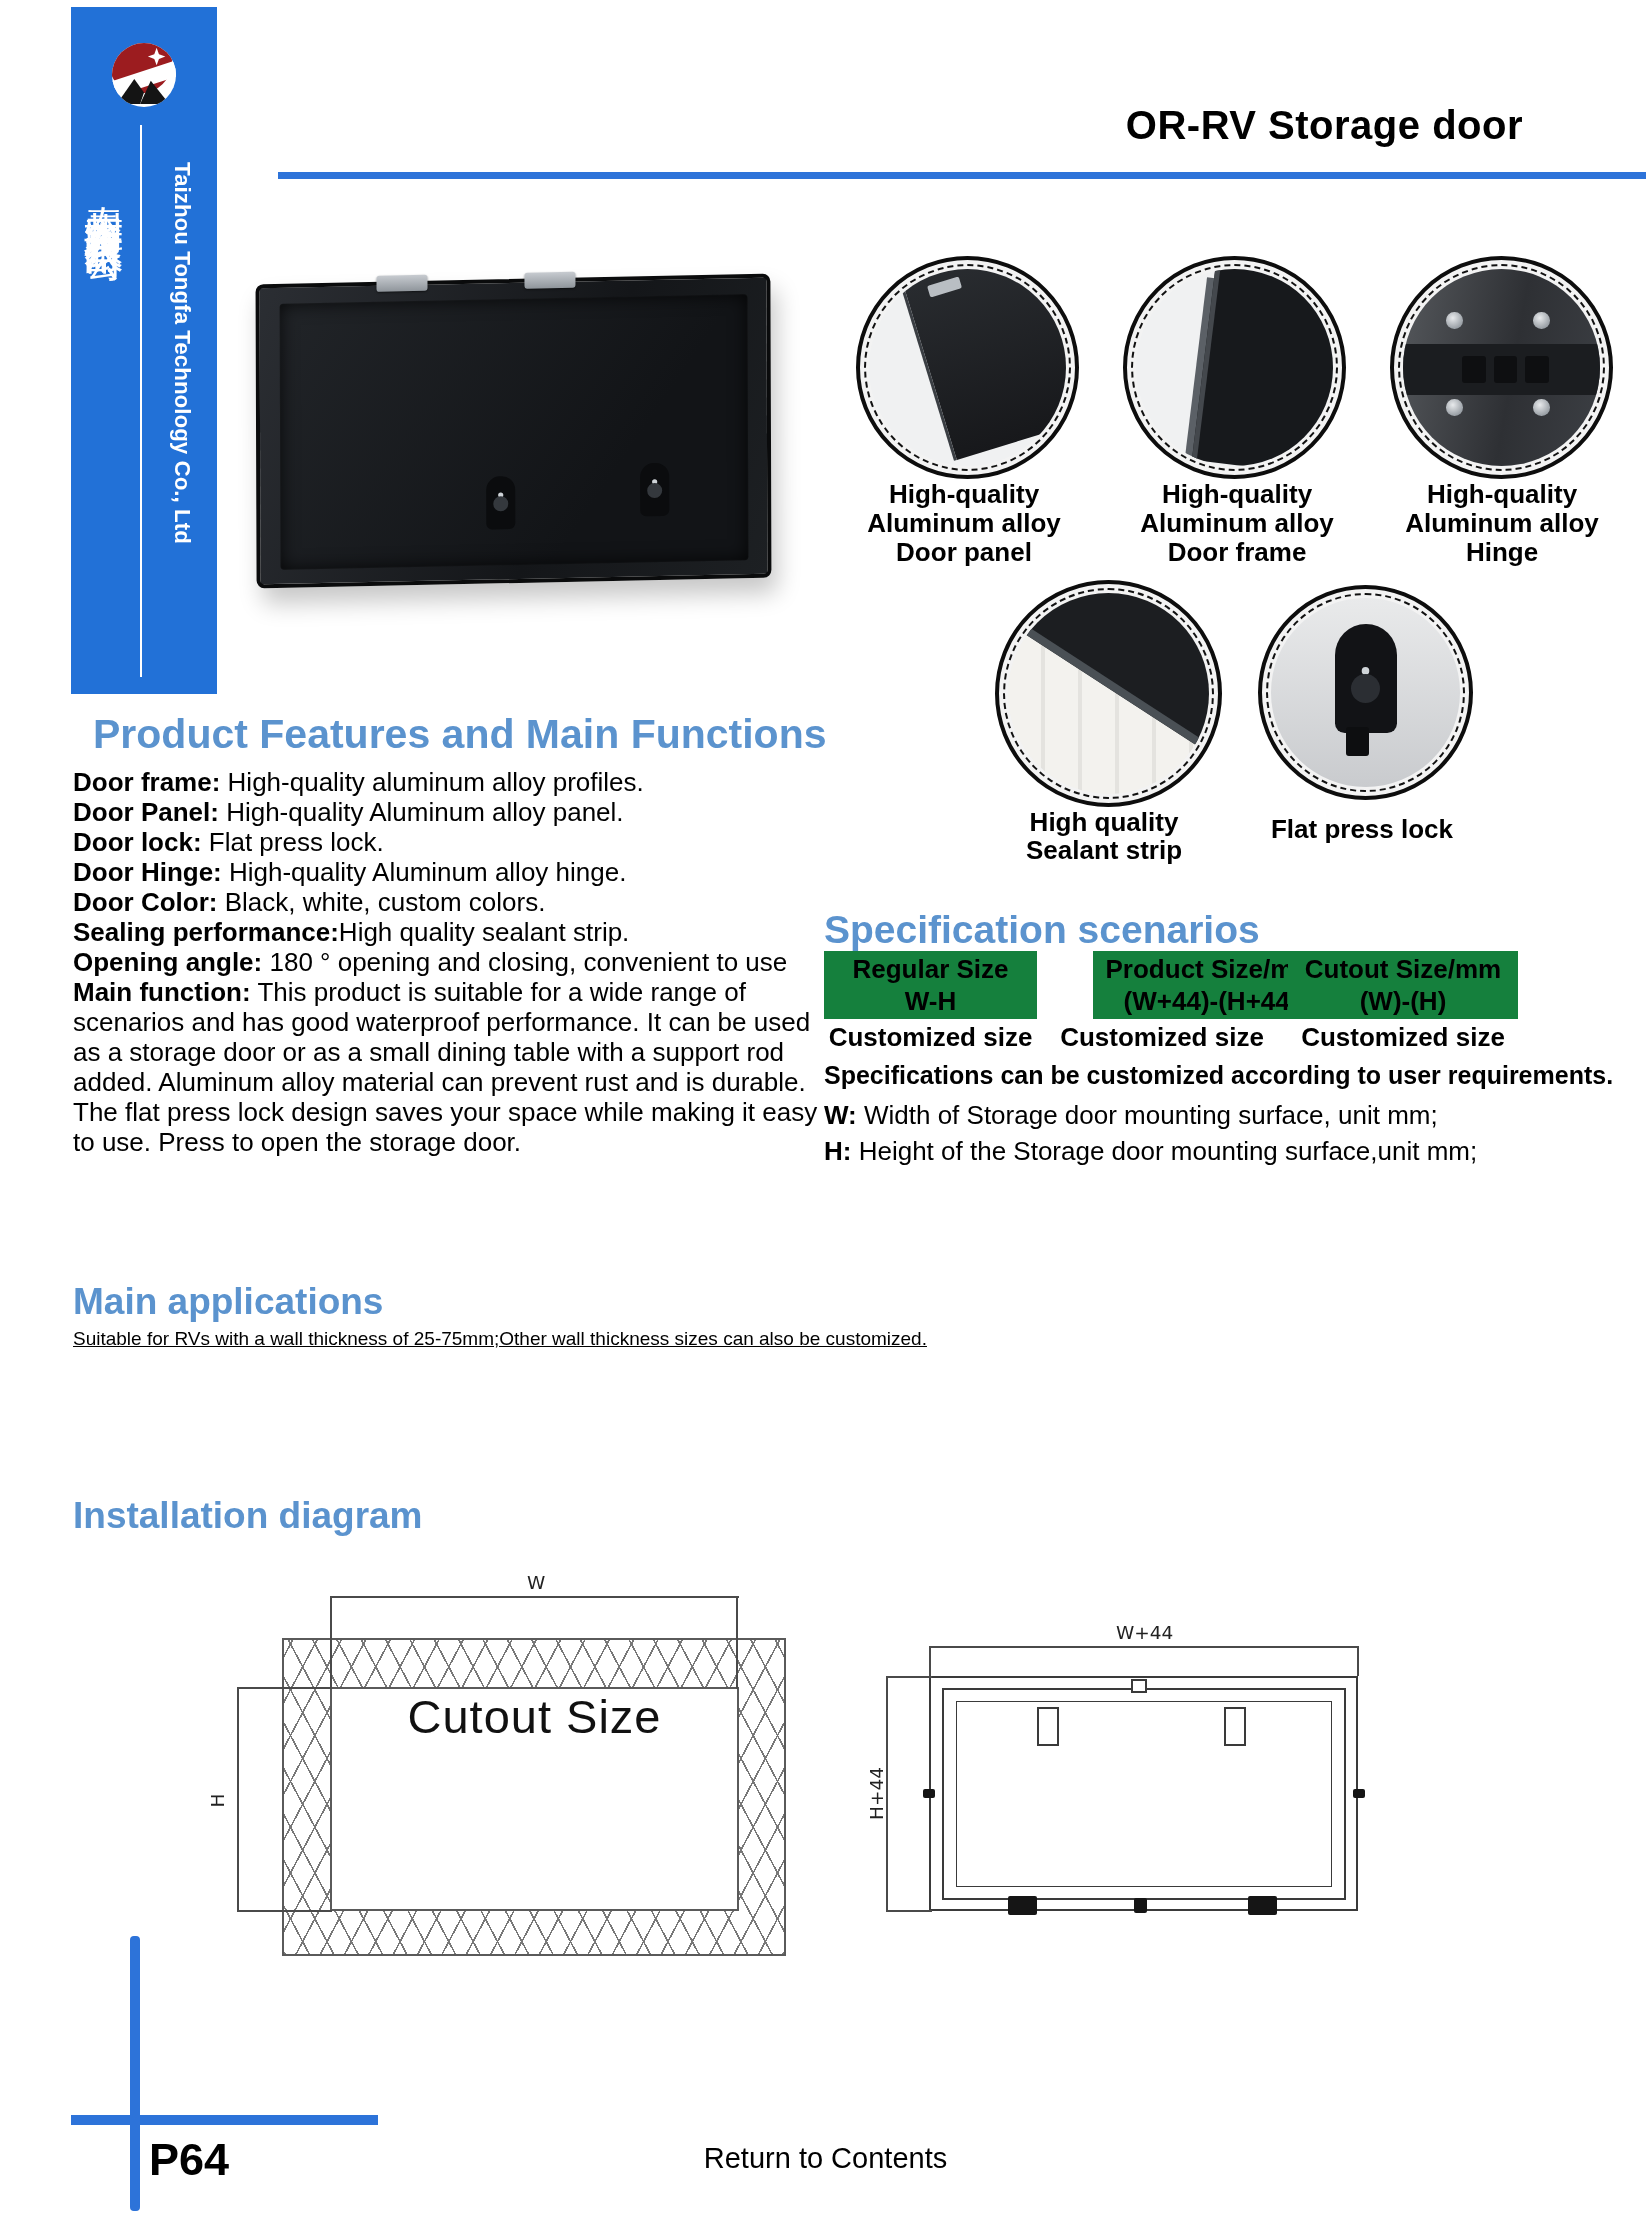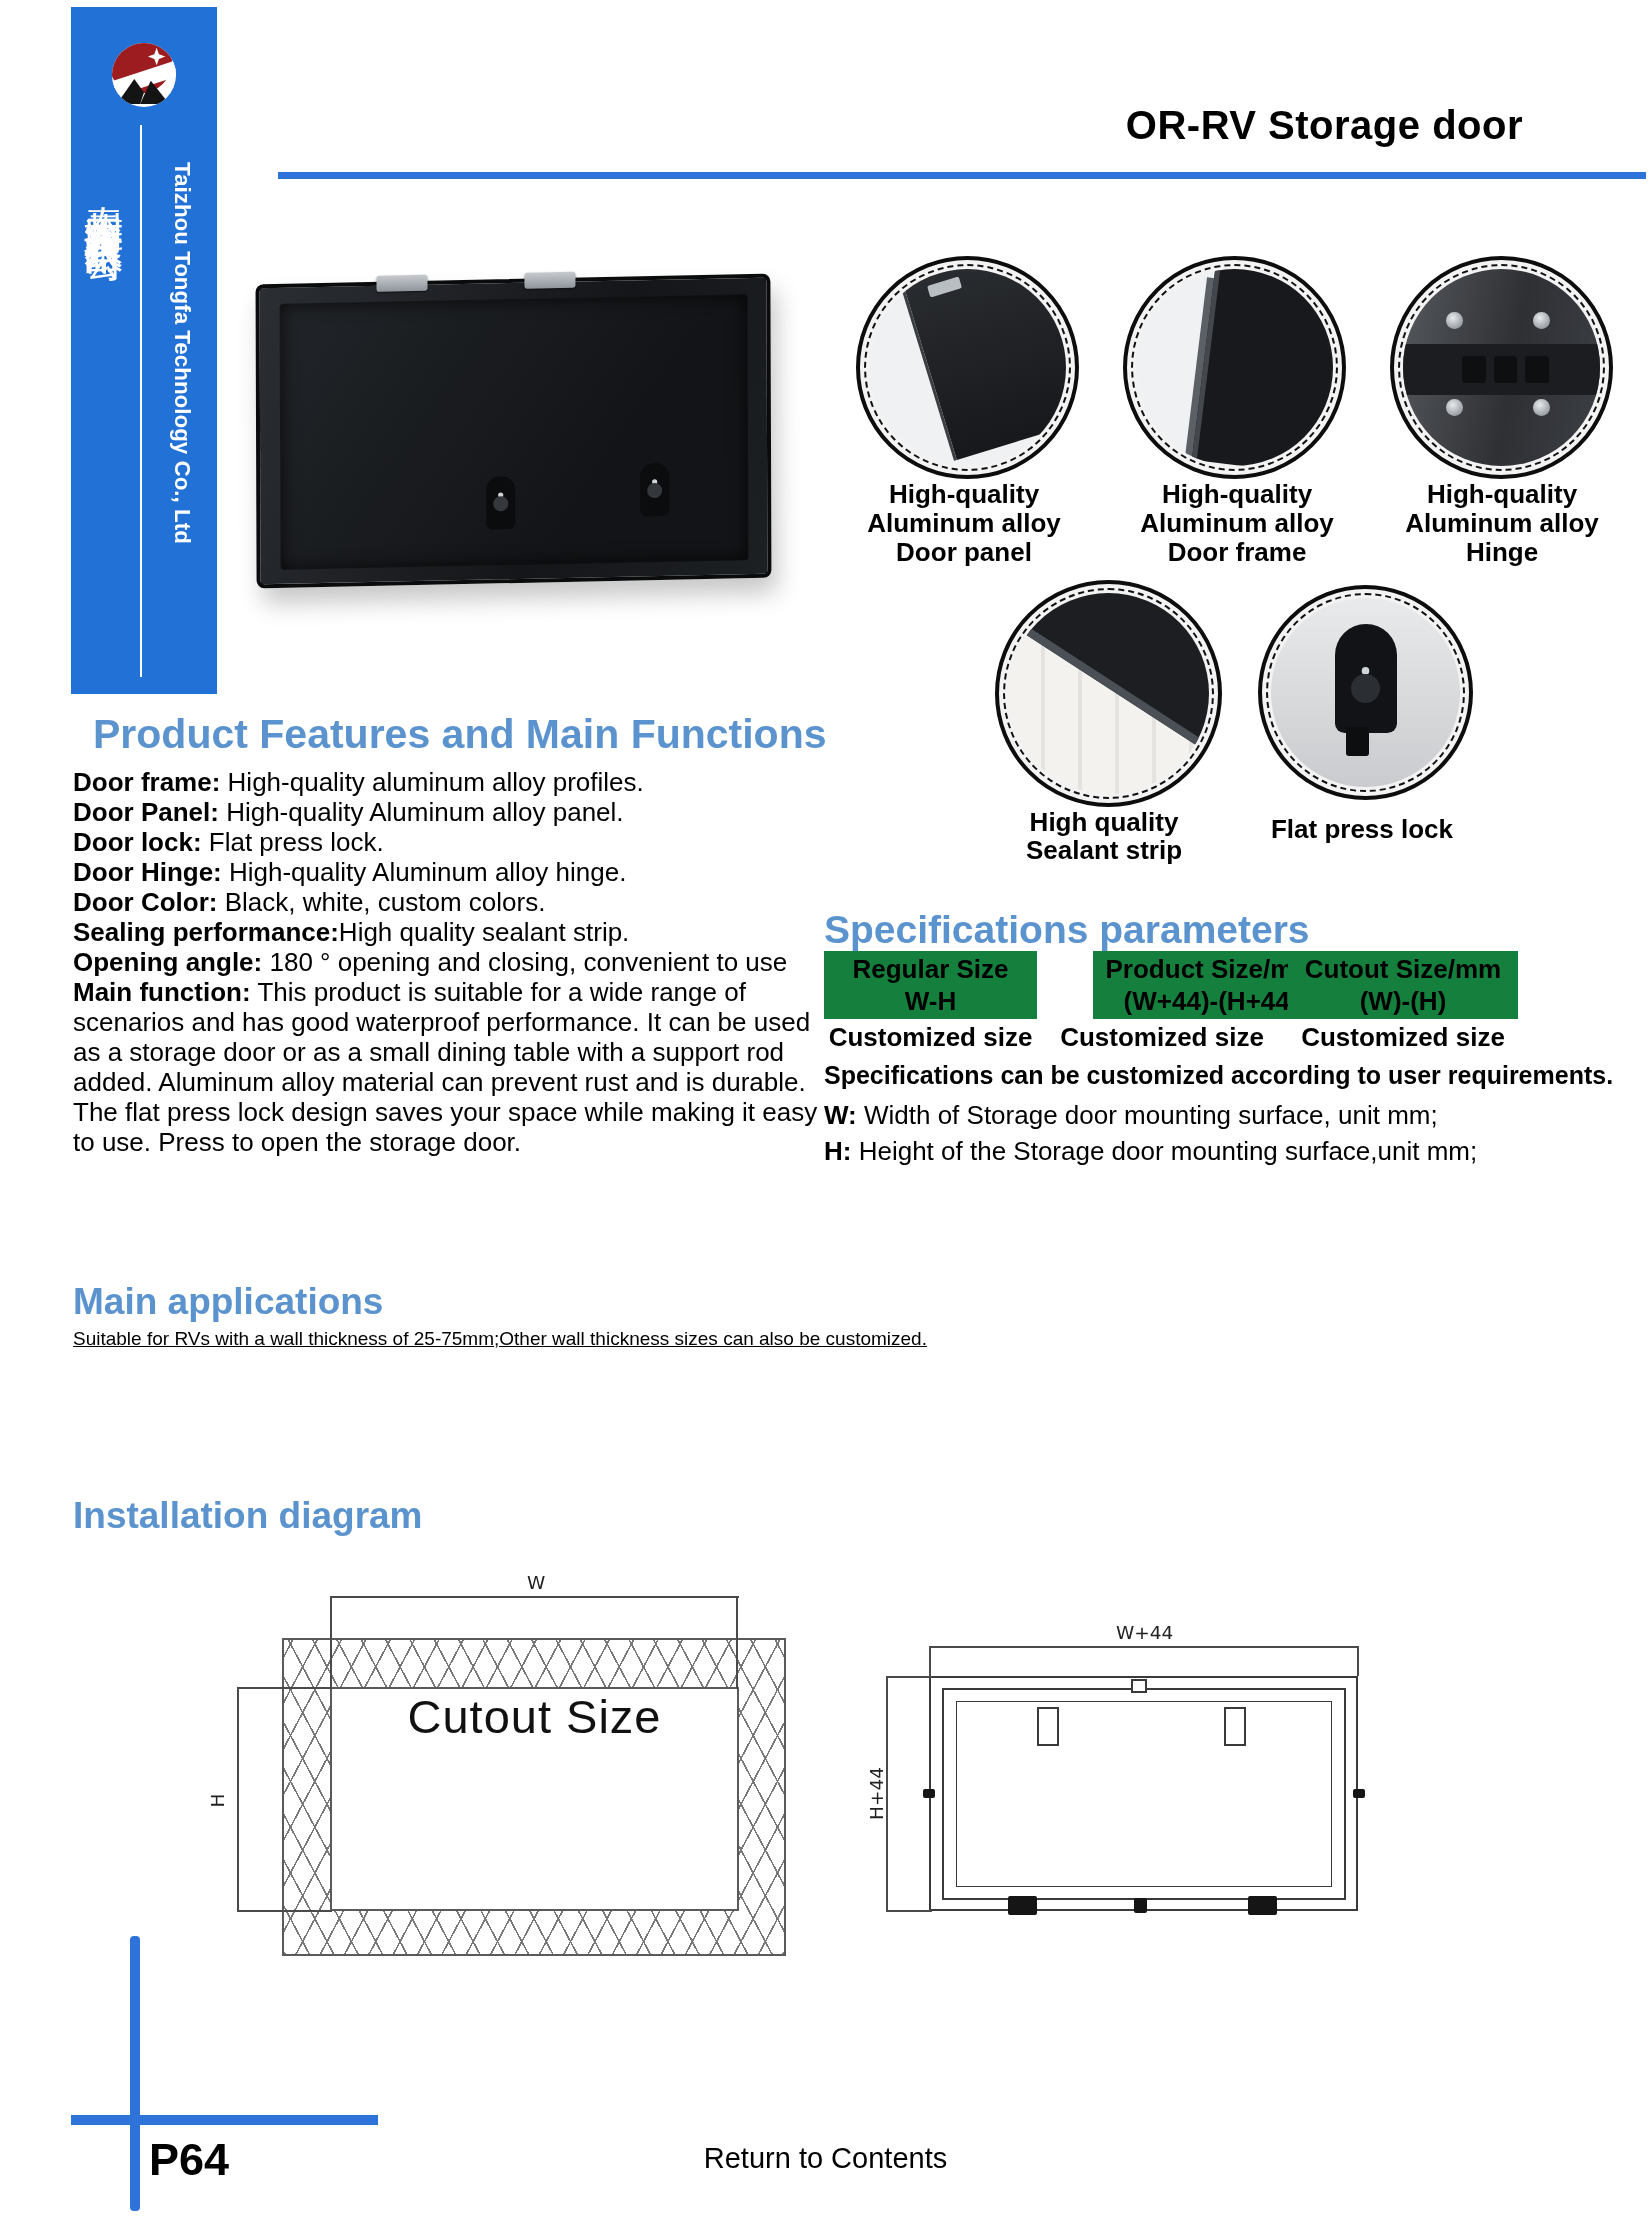--- a/index.html
+++ b/index.html
@@ -211,21 +211,21 @@
     <p><b>Door frame:</b><span> High-quality aluminum alloy profiles.</span></p>
     <p><b>Door Panel:</b><span> High-quality Aluminum alloy panel.</span></p>
     <p><b>Door lock:</b><span> Flat press lock.</span></p>
     <p><b>Door Hinge:</b><span> High-quality Aluminum alloy hinge.</span></p>
     <p><b>Door Color:</b><span> Black, white, custom colors.</span></p>
     <p><b>Sealing performance:</b><span>High quality sealant strip.</span></p>
     <p><b>Opening angle:</b><span> 180 ° opening and closing, convenient to use</span></p>
     <p><b>Main function:</b><span> This product is suitable for a wide range of scenarios and has good waterproof performance. It can be used as a storage door or as a small dining table with a support rod added. Aluminum alloy material can prevent rust and is durable. The flat press lock design saves your space while making it easy to use. Press to open the storage door.</span></p>
   </div>
 
-  <div class="abs h-blue" style="left:824px;top:908px;font-size:39px;">Specifications parameters</div>
+  <div class="abs h-blue" style="left:824px;top:908px;font-size:39px;">Specification scenarios</div>
 
   <div class="abs spec-cell" style="left:824px;top:951px;width:213px;height:68px;">
     <div>Regular Size</div>
       <div>W-H</div>
   </div>
   <div class="abs spec-cell" style="left:1093px;top:951px;width:236px;height:68px;">
     <div>Product Size/mm</div>
       <div>(W+44)-(H+44)</div>
   </div>
   <div class="abs spec-cell" style="left:1288px;top:951px;width:230px;height:68px;">

